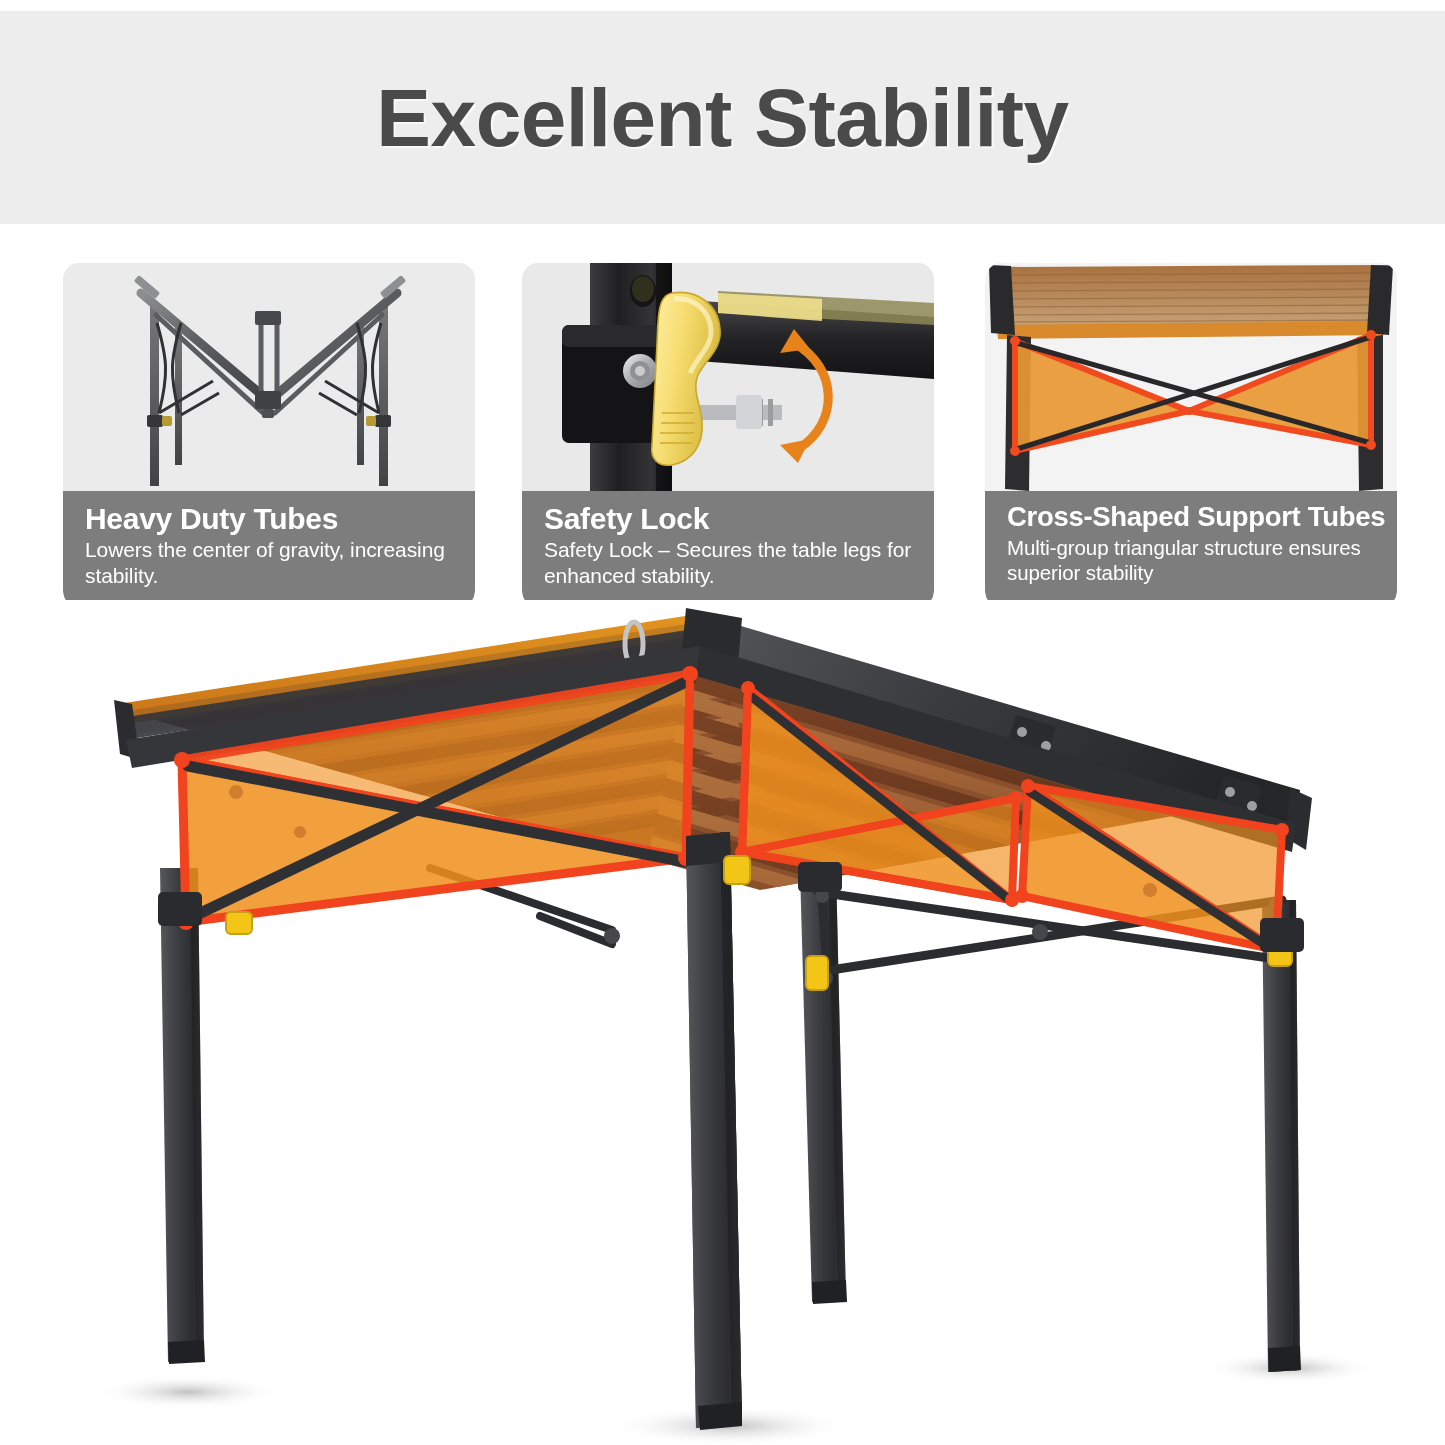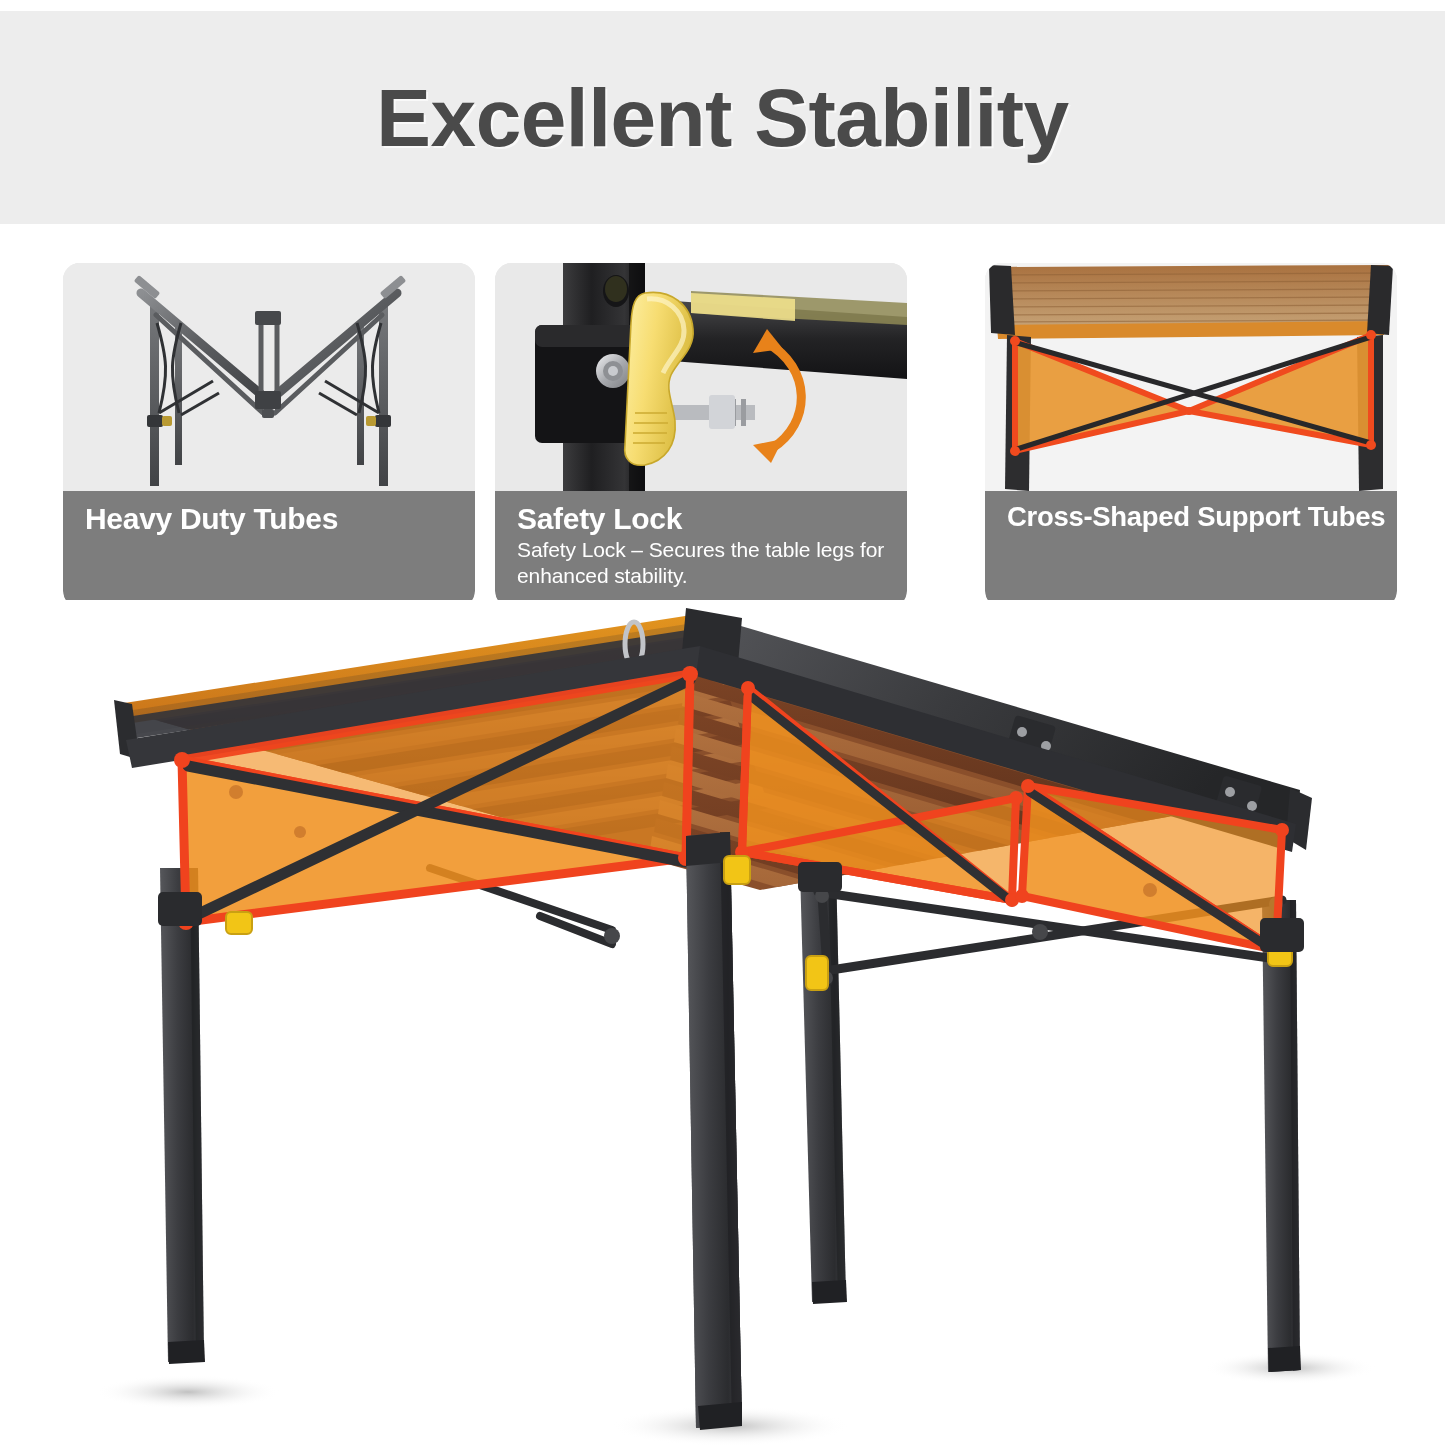--- a/index.html
+++ b/index.html
@@ -25,21 +25,21 @@
   }
 
   
   .cards-row { position: absolute; left: 63px; top: 263px; width: 1322px; height: 345px; }
   .card {
     position: absolute; top: 0; width: 412px; height: 345px;
     border-radius: 17px; overflow: hidden;
     background: #ececec;
   }
   .card.c1 { left: 0px; }
-  .card.c2 { left: 432px; }
+  .card.c2 { left: 459px; }
   .card.c3 { left: 922px; }
 
   .card-media {
     position: absolute; left: 0; top: 0; width: 100%; height: 231px;
     background: #ebebeb; overflow: hidden;
   }
   .card.c2 .card-media { background: #e9e9e9; }
   .card.c3 .card-media { background: #f2f2f2; }
 
   .card-caption {
@@ -141,20 +141,21 @@
           <rect x="99" y="153" width="10" height="10" rx="2" fill="#b99a32"></rect>
           <rect x="312" y="152" width="16" height="12" rx="2" fill="#343639"></rect>
           <rect x="303" y="153" width="10" height="10" rx="2" fill="#b99a32"></rect>
 
           <rect x="70" y="20" width="28" height="8" rx="2" transform="rotate(40 84 24)" fill="#8d8f92"></rect>
           <rect x="316" y="20" width="28" height="8" rx="2" transform="rotate(-40 330 24)" fill="#8d8f92"></rect>
         </svg>
       </div>
       <div class="card-caption">
         <div class="card-title">Heavy Duty Tubes</div>
+        <div class="card-desc">Lowers the center of gravity, increasing stability.</div>
       </div>
     </div>
 
     <div class="card c2">
       <div class="card-media">
         <svg class="art-lock" viewBox="0 0 412 231" width="412" height="231">
           <defs>
             <linearGradient id="g-tube-v" x1="0" y1="0" x2="1" y2="0">
               <stop offset="0" stop-color="#3c3c3e"></stop>
               <stop offset="0.35" stop-color="#1f1f21"></stop>
@@ -283,20 +284,21 @@
             <circle cx="30" cy="78" r="5"></circle>
               <circle cx="30" cy="188" r="5"></circle>
             <circle cx="386" cy="72" r="5"></circle>
               <circle cx="386" cy="182" r="5"></circle>
             <circle cx="204" cy="148" r="4"></circle>
           </g>
         </svg>
       </div>
       <div class="card-caption">
         <div class="card-title">Cross-Shaped Support Tubes</div>
+        <div class="card-desc">Multi-group triangular structure ensures superior stability</div>
       </div>
     </div>
   </div>
 
   <div class="hero">
     <svg viewBox="0 0 1445 845" width="1445" height="845">
       <defs>
         <linearGradient id="h-wood-a" x1="0" y1="0" x2="0" y2="1">
           <stop offset="0" stop-color="#b0713f"></stop>
           <stop offset="1" stop-color="#8a4f2b"></stop>

